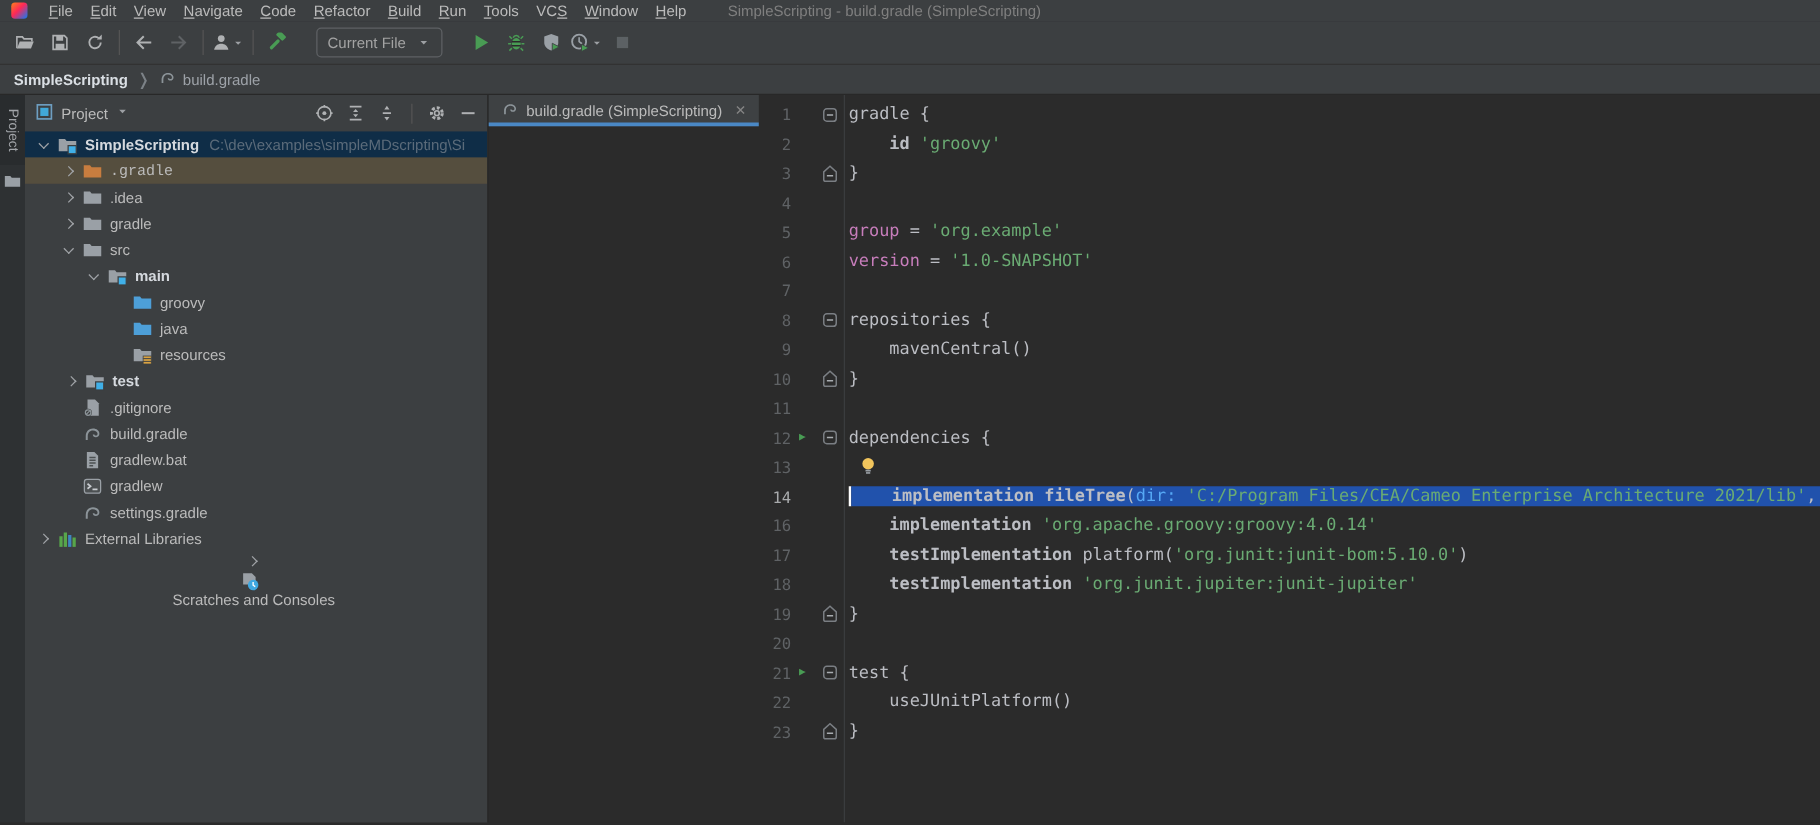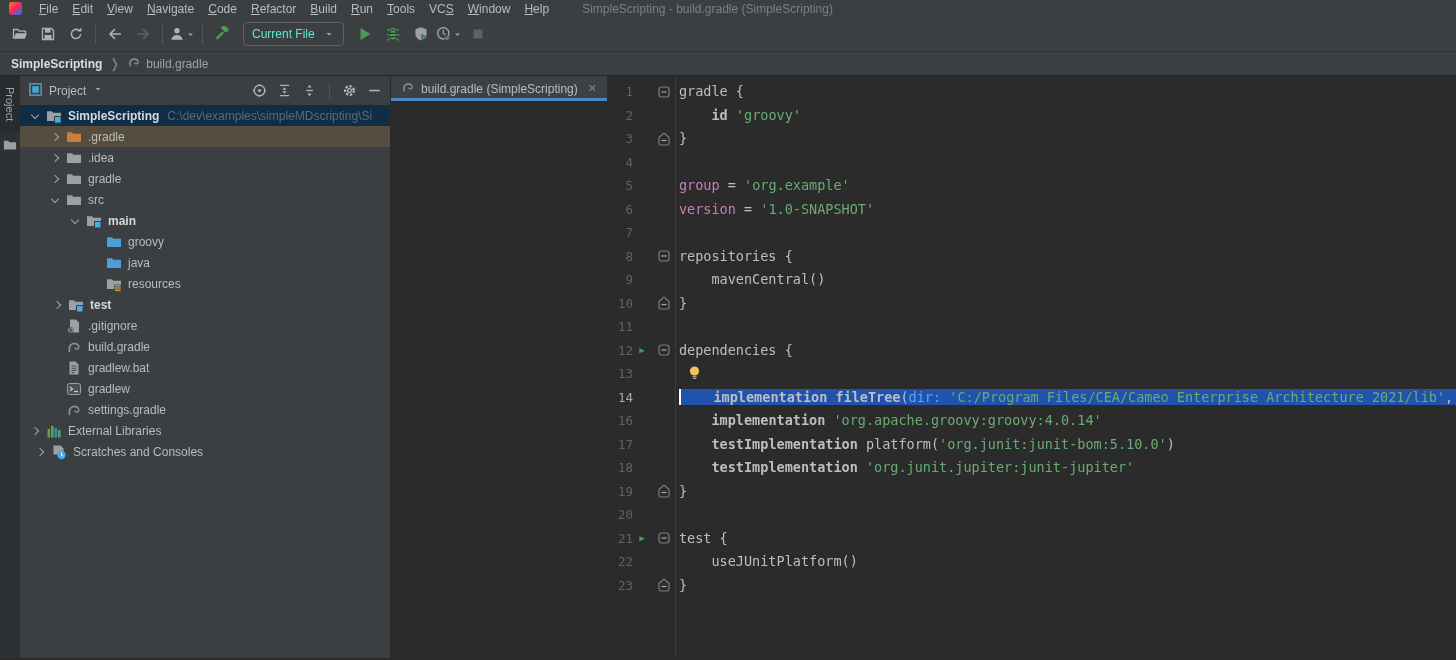--- a/index.html
+++ b/index.html
@@ -16,21 +16,21 @@
   .menu-item{padding:0 7px;color:#BBBBBB;cursor:default;}
   .menu-item u{text-decoration:underline;}
   .win-title{color:#7F7F7F;margin-left:26px;}
   
   .toolbar{height:35px;background:#3C3F41;border-bottom:1px solid #323232;
     display:flex;align-items:center;padding-left:6px;}
   .tbtn{height:26px;min-width:26px;display:flex;align-items:center;justify-content:center;
     border-radius:3px;margin:0 1px;}
   .tsep{width:1px;height:20px;background:#545454;margin:0 5px;}
   .combo{height:24px;border:1px solid #5E6164;border-radius:4px;display:flex;align-items:center;
-    padding:0 8px;gap:8px;margin:0 7px;color:#5eead4;}
+    padding:0 8px;gap:8px;margin:0 17px;color:#a3a3a3;}
   .dd{display:flex;align-items:center;}
   
   .breadcrumbs{height:24px;background:#3C3F41;border-bottom:1px solid #282828;
     display:flex;align-items:center;padding-left:11px;gap:7px;}
   .bc-project{font-weight:bold;color:#DADFE4;}
   .bc-sep{color:#7C8287;font-size:13px;}
   .bc-file{color:#9DA2A8;display:flex;align-items:center;gap:5px;}
   
   .main{display:flex;height:582px;}
   .stripe{width:20px;background:#2E3133;position:relative;flex:none;}
@@ -281,21 +281,21 @@
             <span class="chev exp"></span>
             <span class="ticon">
               <svg width="16" height="16" viewBox="0 0 16 16">
                 <path d="M1 3.2h5l1.3 1.6H15v8.2H1z" fill="#9AA0A6"></path>
                 <rect x="8.5" y="8.5" width="6.5" height="6.5" fill="#40B0E8" stroke="#3C3F41"></rect>
               </svg>
             </span>
             <span class="tlabel">SimpleScripting</span>
             <span class="tpath">C:\dev\examples\simpleMDscripting\Si</span>
           </div>
-          <div class="trow hover" style="padding-left: 26px;">
+          <div class="trow hover" style="padding-left: 26px; font-family: Liberation Mono, monospace;">
             <span class="chev col"></span>
             <span class="ticon">
               <svg width="16" height="16" viewBox="0 0 16 16">
                 <path d="M1 3.2h5l1.3 1.6H15v8.2H1z" fill="#C87D3F"></path>
               </svg>
             </span>
             <span class="tlabel">.gradle</span>
           </div>
           <div class="trow" style="padding-left: 26px;">
             <span class="chev col"></span>
@@ -434,21 +434,21 @@
             <span class="ticon">
               <svg width="16" height="16" viewBox="0 0 16 16">
                 <rect x="1.5" y="6" width="2.6" height="8.5" fill="#57A64A"></rect>
                 <rect x="5" y="3" width="2.6" height="11.5" fill="#57A64A"></rect>
                 <rect x="8.5" y="5" width="2.6" height="9.5" fill="#3E86C0"></rect>
                 <rect x="12" y="7" width="2.6" height="7.5" fill="#57A64A"></rect>
               </svg>
             </span>
             <span class="tlabel">External Libraries</span>
           </div>
-          <div class="trow" style="padding-left: 11px;">
+          <div class="trow" style="padding-left: 0; flex-direction: column;">
             <span class="chev col"></span>
             <span class="ticon">
               <svg width="16" height="16" viewBox="0 0 16 16">
                 <path d="M2.5 1.5h7l3 3v6H2.5z" fill="#9AA0A6"></path>
                 <circle cx="10.5" cy="11" r="4.2" fill="#40A8E0"></circle>
                 <path d="M10.5 8.6v2.6l1.7 1.1" stroke="#fff" stroke-width="1.1" fill="none"></path>
               </svg>
             </span>
             <span class="tlabel">Scratches and Consoles</span>
           </div>

